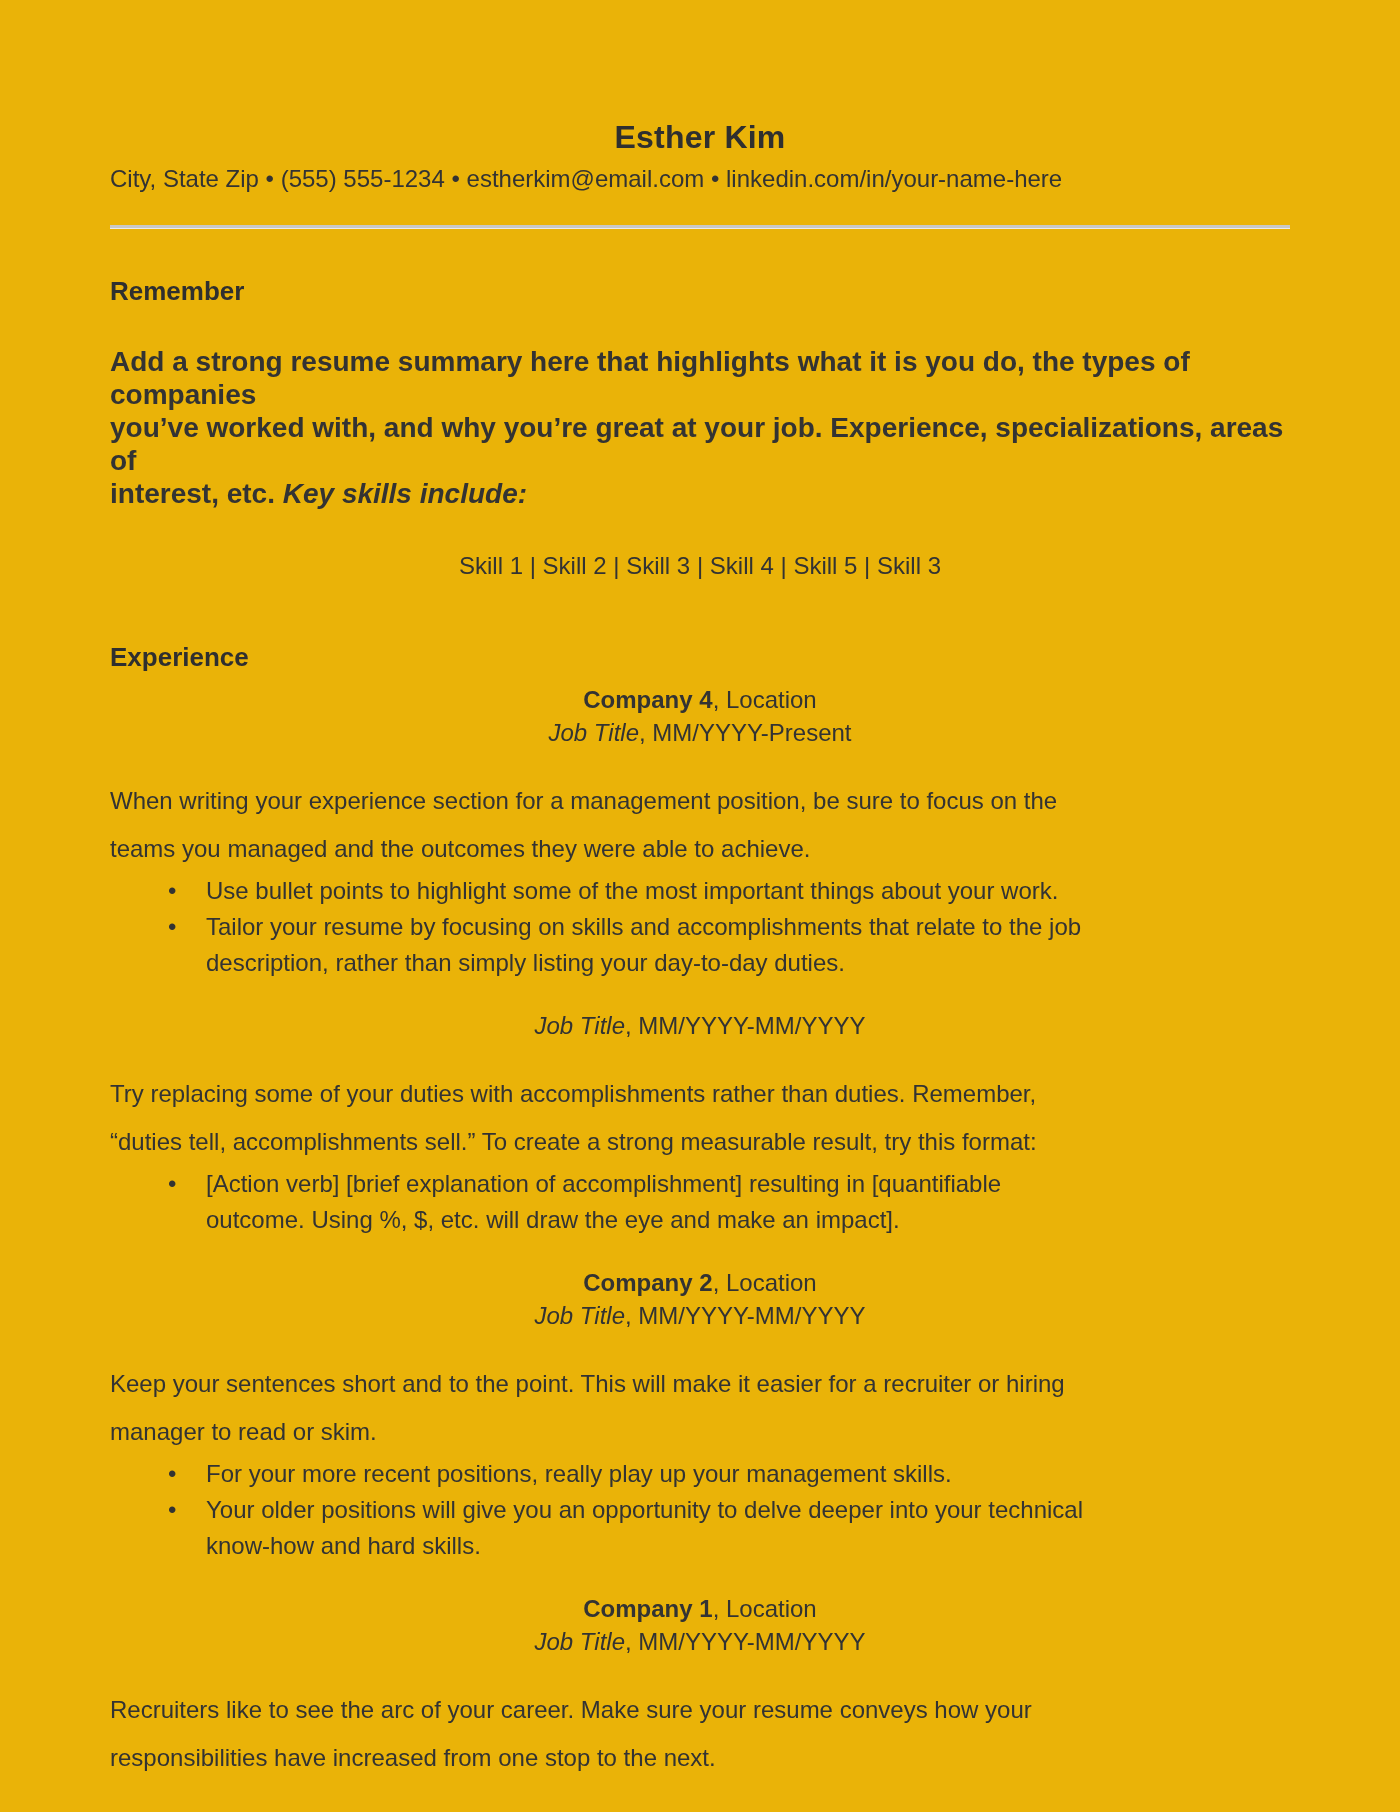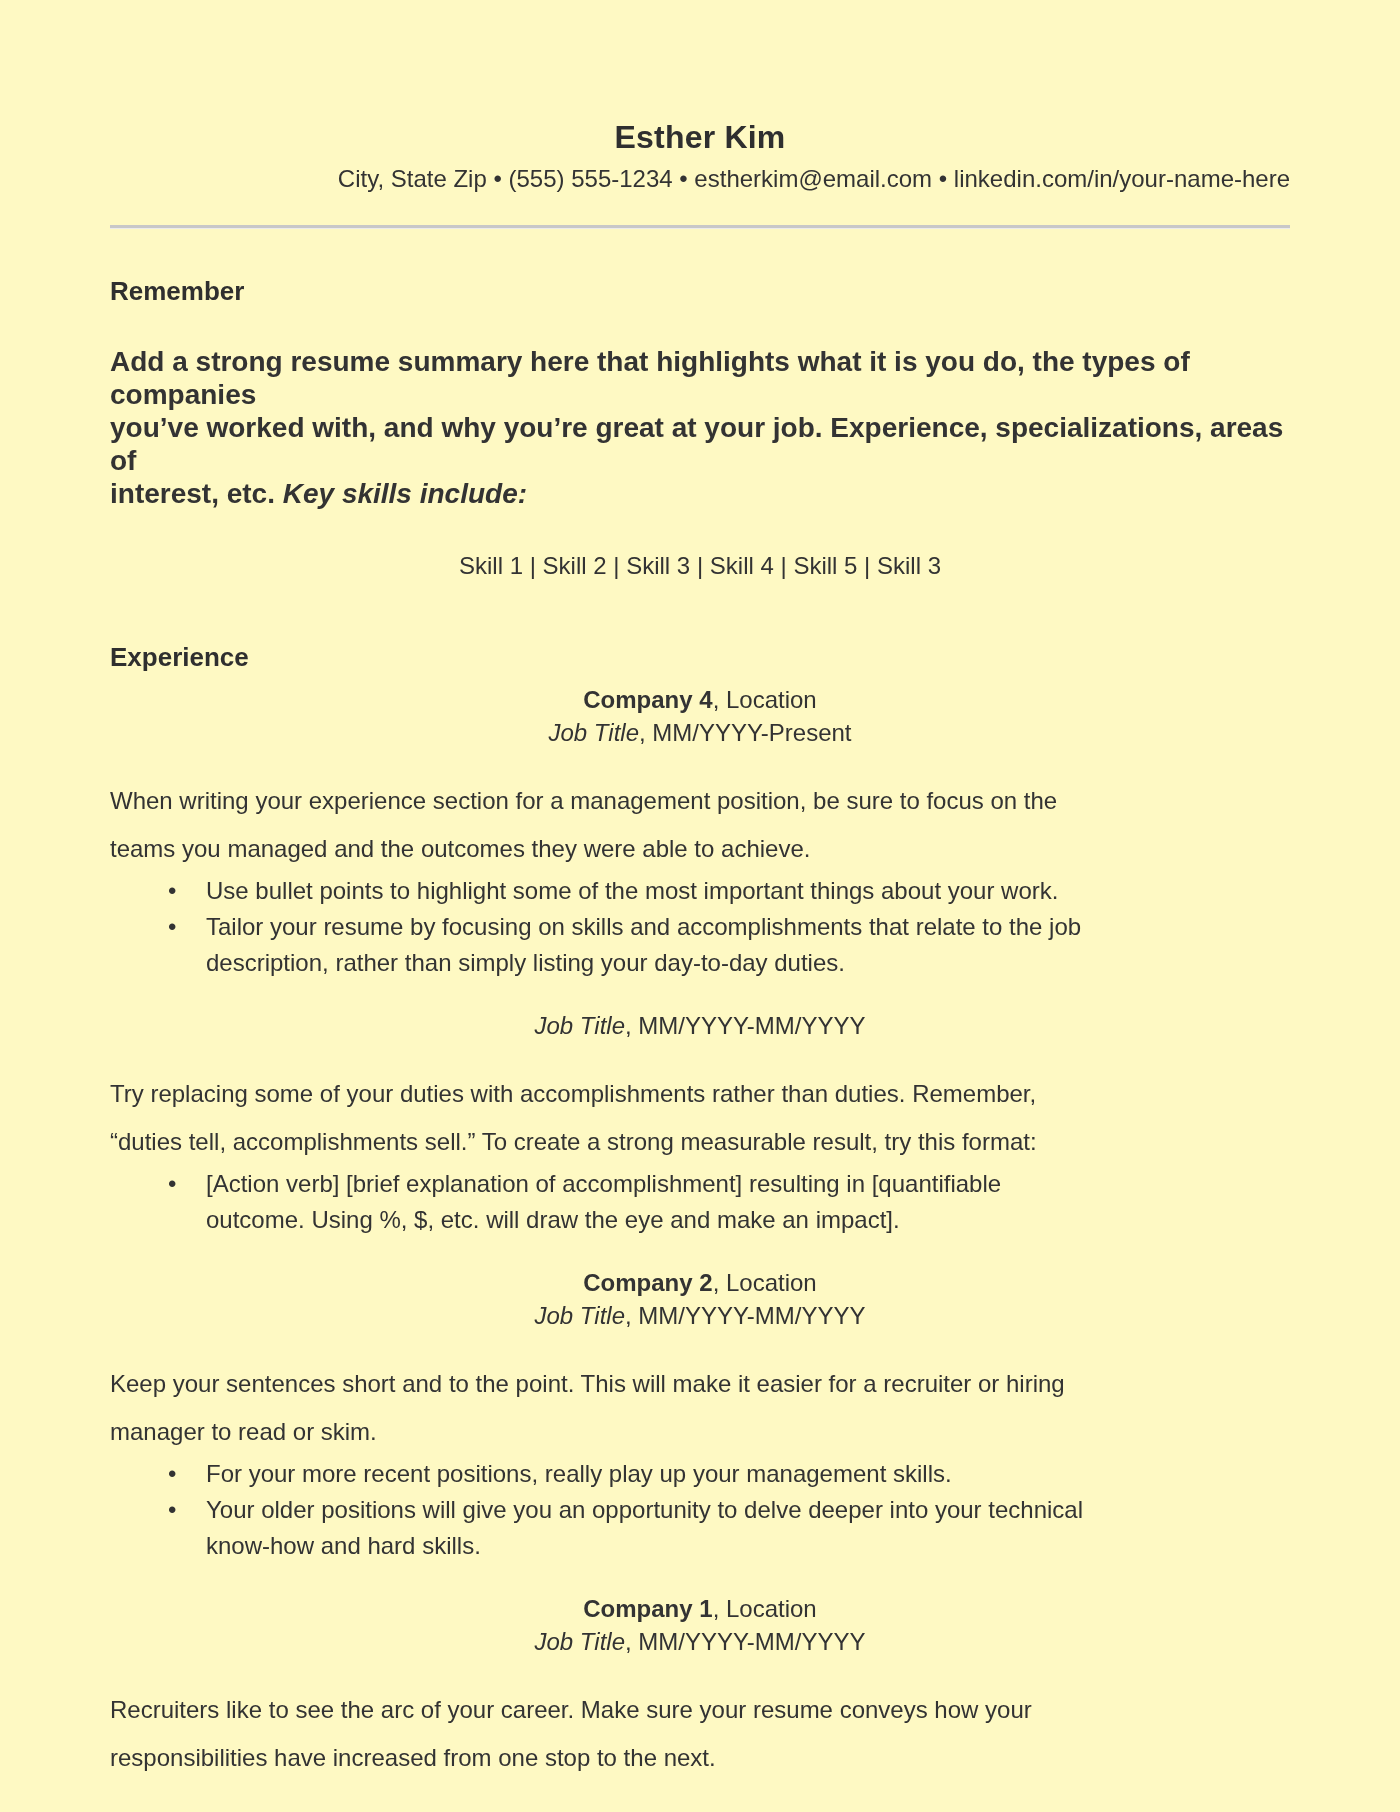--- a/index.html
+++ b/index.html
@@ -9,36 +9,36 @@
     background: #ffffff;
     font-family: "Liberation Sans", sans-serif;
     color: #333333;
   }
   .page {
     box-sizing: border-box;
     width: 1400px;
     height: 1812px;
     padding: 118px 110px 16px 110px;
     overflow: hidden;
-    background: #fef9c3;
+    background: #eab308;
   }
   h1.name {
     margin: 0;
     font-size: 32px;
     line-height: 38px;
     font-weight: 700;
     text-align: center;
     color: #2f2f2f;
     letter-spacing: 0.2px;
   }
   p.contact {
     margin: 8px 0 0 0;
     font-size: 24px;
     line-height: 30px;
-    text-align: right;
+    text-align: left;
   }
   .divider {
     margin-top: 31px;
     height: 3px;
     background: #c8c8c8;
     border-bottom: 1px solid #ececec;
   }
   h2.section-heading {
     margin: 46px 0 0 0;
     font-size: 26px;

